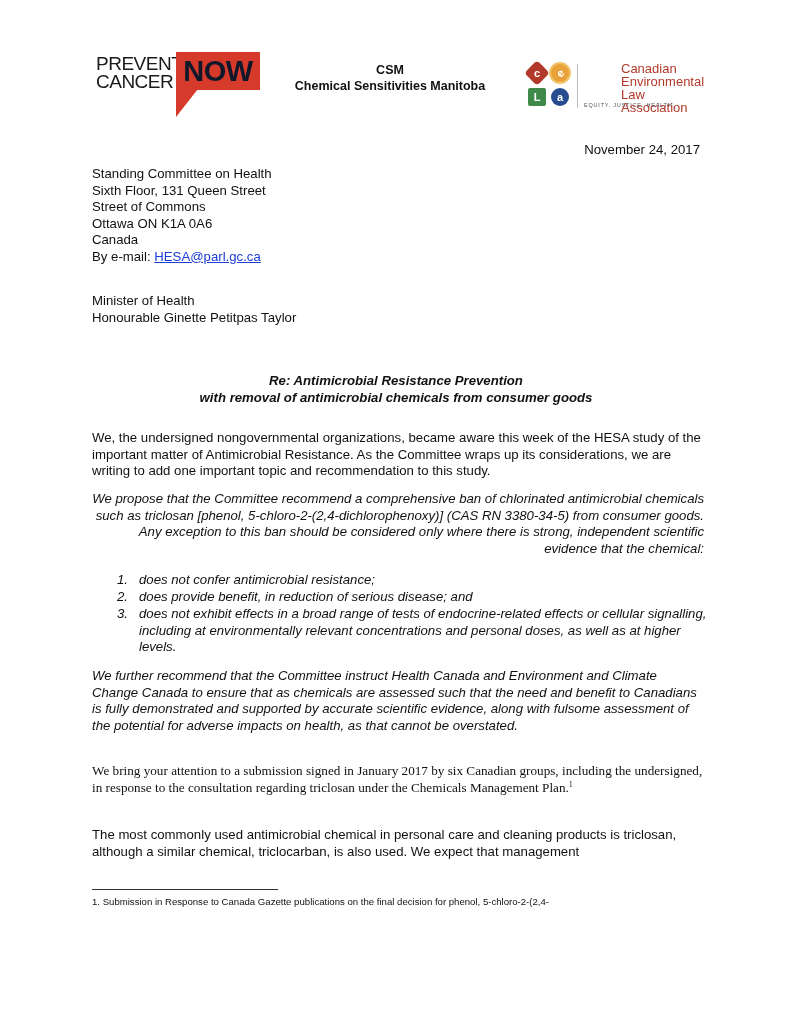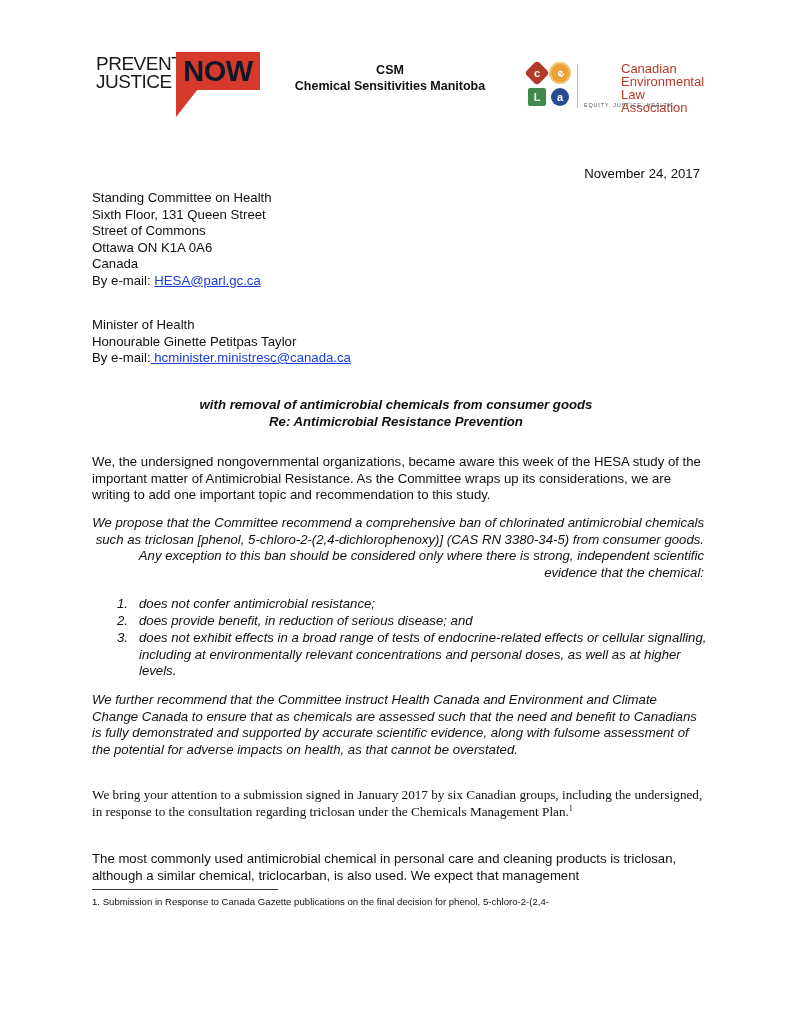--- a/index.html
+++ b/index.html
@@ -27,41 +27,41 @@
   #cela .ic.c { left: 0; top: 0; background: #b23a2a; border-radius: 4px; transform: rotate(45deg); }
   #cela .ic.c span, #cela .ic.e span { display: inline-block; transform: rotate(-45deg); }
   #cela .ic.e { left: 23px; top: 0; background: #e9a23a; border-radius: 50%; box-shadow: 0 0 0 2px #f2c26a; }
   #cela .ic.l { left: 0; top: 24px; background: #3f8a4a; border-radius: 2px 2px 2px 2px; }
   #cela .ic.a { left: 23px; top: 24px; background: #274c8f; border-radius: 50% 50% 50% 50%; }
   #cela .bar { position: absolute; left: 49px; top: 2px; width: 1px; height: 44px; background: #bbb; }
   #cela .name { position: absolute; left: 56px; top: 0; color: #b23a2a; font-size: 13px;
                 line-height: 13px; margin-left: 37px; }
   #cela .tag { position: absolute; left: 56px; top: 40px; color: #555; font-size: 5.5px;
                letter-spacing: 0.8px; }
-  .t { font-size: 13.2px; line-height: 16.5px; margin-top: 24px; }
+  .t { font-size: 13.2px; line-height: 16.5px; }
   .date { left: 560px; top: 142px; width: 140px; text-align: right; }
   .addr { left: 92px; }
   a.link { color: #1a3cd8; text-decoration: underline; }
   .re { left: 92px; width: 608px; text-align: center; font-weight: 700; font-style: italic; }
   .para { left: 92px; width: 612px; }
   .it { font-style: italic; }
   .li { left: 117px; width: 590px; }
   .li .n { position: absolute; left: 0; top: 0; }
   .li .tx { position: absolute; left: 22px; top: 0; width: 570px; }
   .fn-rule { left: 92px; top: 889px; width: 186px; height: 1px; background: #333; }
   .fn { left: 92px; top: 896px; font-size: 9.6px; line-height: 12px; }
   sup { font-size: 8px; line-height: 0; }
 </style>
 </head>
 <body>
 
 <div id="pcn" class="abs">
   <div class="words">
     <div>PREVENT</div>
-    <div>JUSTICE</div>
+    <div>CANCER</div>
   </div>
   <div class="bubble">NOW</div>
   <div class="tail"></div>
 </div>
 
 <div id="csm" class="abs">
   <div>CSM</div>
   <div>Chemical Sensitivities Manitoba</div>
 </div>
 
@@ -88,26 +88,25 @@
   <div>Sixth Floor, 131 Queen Street</div>
   <div>Street of Commons</div>
   <div>Ottawa ON K1A 0A6</div>
   <div>Canada</div>
   <div><span>By e-mail: </span><a class="link">HESA@parl.gc.ca</a></div>
 </div>
 
 <div class="abs t addr" style="top:293px;">
   <div>Minister of Health</div>
   <div>Honourable Ginette Petitpas Taylor</div>
-  <div><span>By e-mail:</span><a class="link"> hcminister.ministresc@canada.ca</a></div>
 </div>
 
 <div class="abs t re" style="top:373px;">
+  <div>Re: Antimicrobial Resistance Prevention</div>
   <div>with removal of antimicrobial chemicals from consumer goods</div>
-  <div>Re: Antimicrobial Resistance Prevention</div>
 </div>
 
 <div class="abs t para" style="top:430px;">We, the undersigned nongovernmental organizations, became aware this week of the HESA study of the important matter of Antimicrobial Resistance. As the Committee wraps up its considerations, we are writing to add one important topic and recommendation to this study.</div>
 <div class="abs t para it" style="top:491px;text-align:right;">We propose that the Committee recommend a comprehensive ban of chlorinated antimicrobial chemicals such as triclosan [phenol, 5-chloro-2-(2,4-dichlorophenoxy)] (CAS RN 3380-34-5) from consumer goods.  Any exception to this ban should be considered only where there is strong, independent scientific evidence that the chemical:</div>
 
 <div class="abs t li it" style="top:572px;height:17px;">
   <span class="n">1.</span>
     <span class="tx">does not confer antimicrobial resistance;</span>
 </div>
 <div class="abs t li it" style="top:589px;height:17px;">

